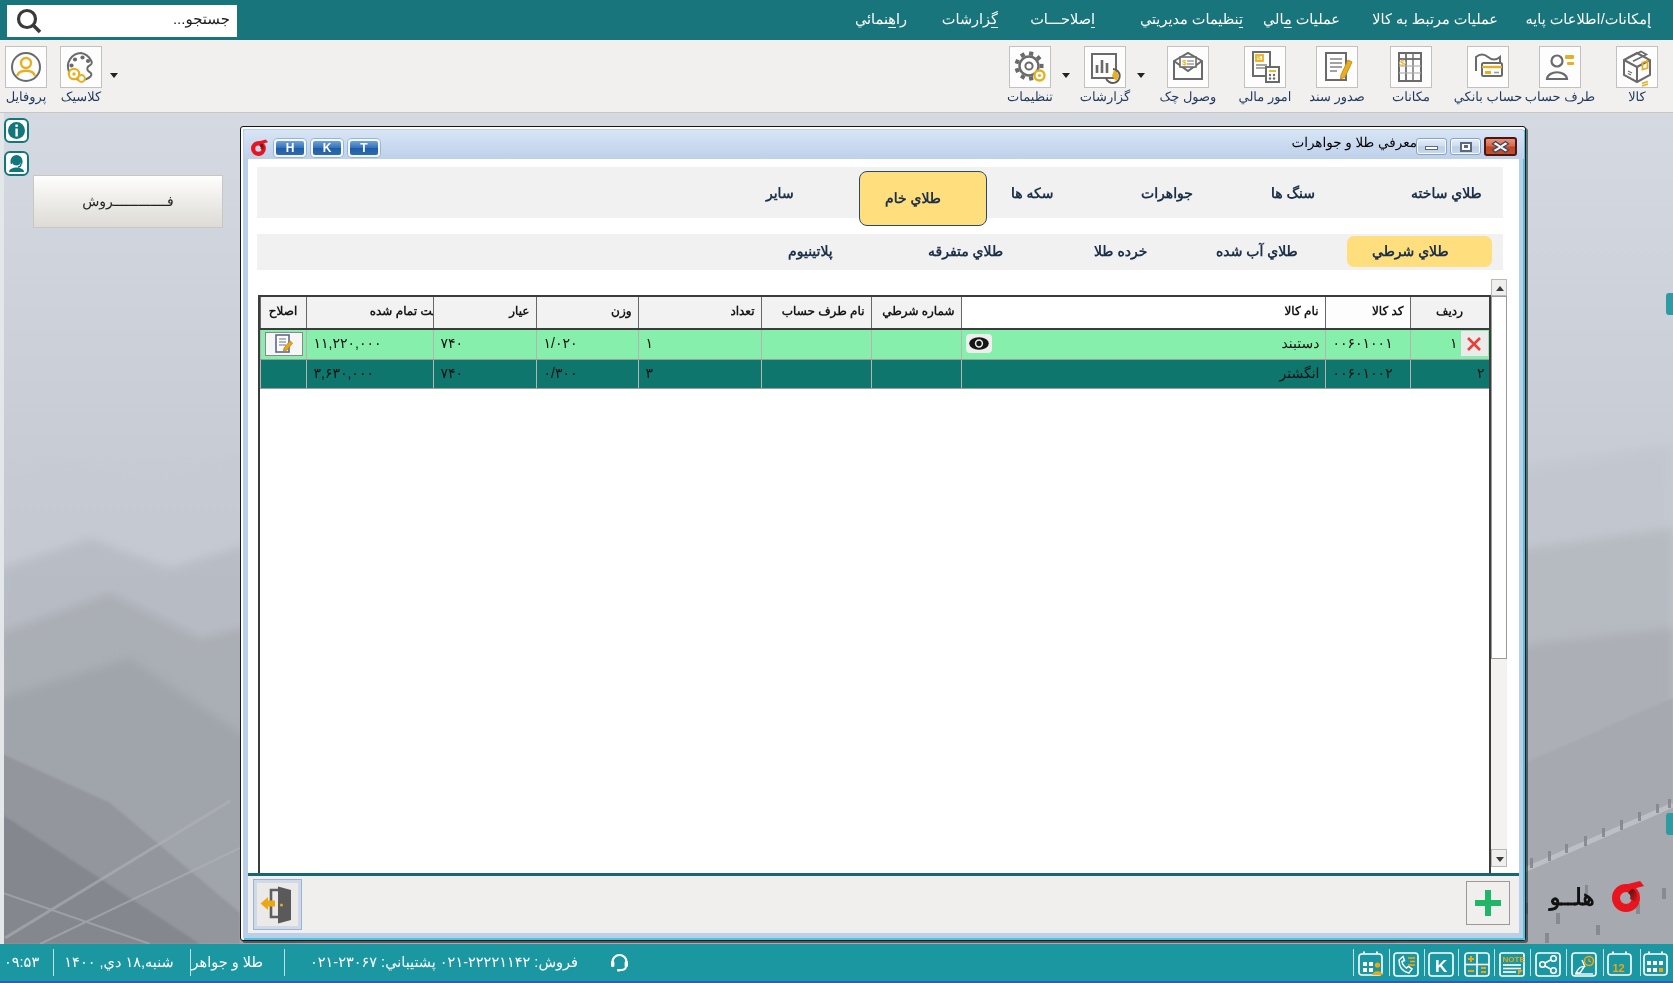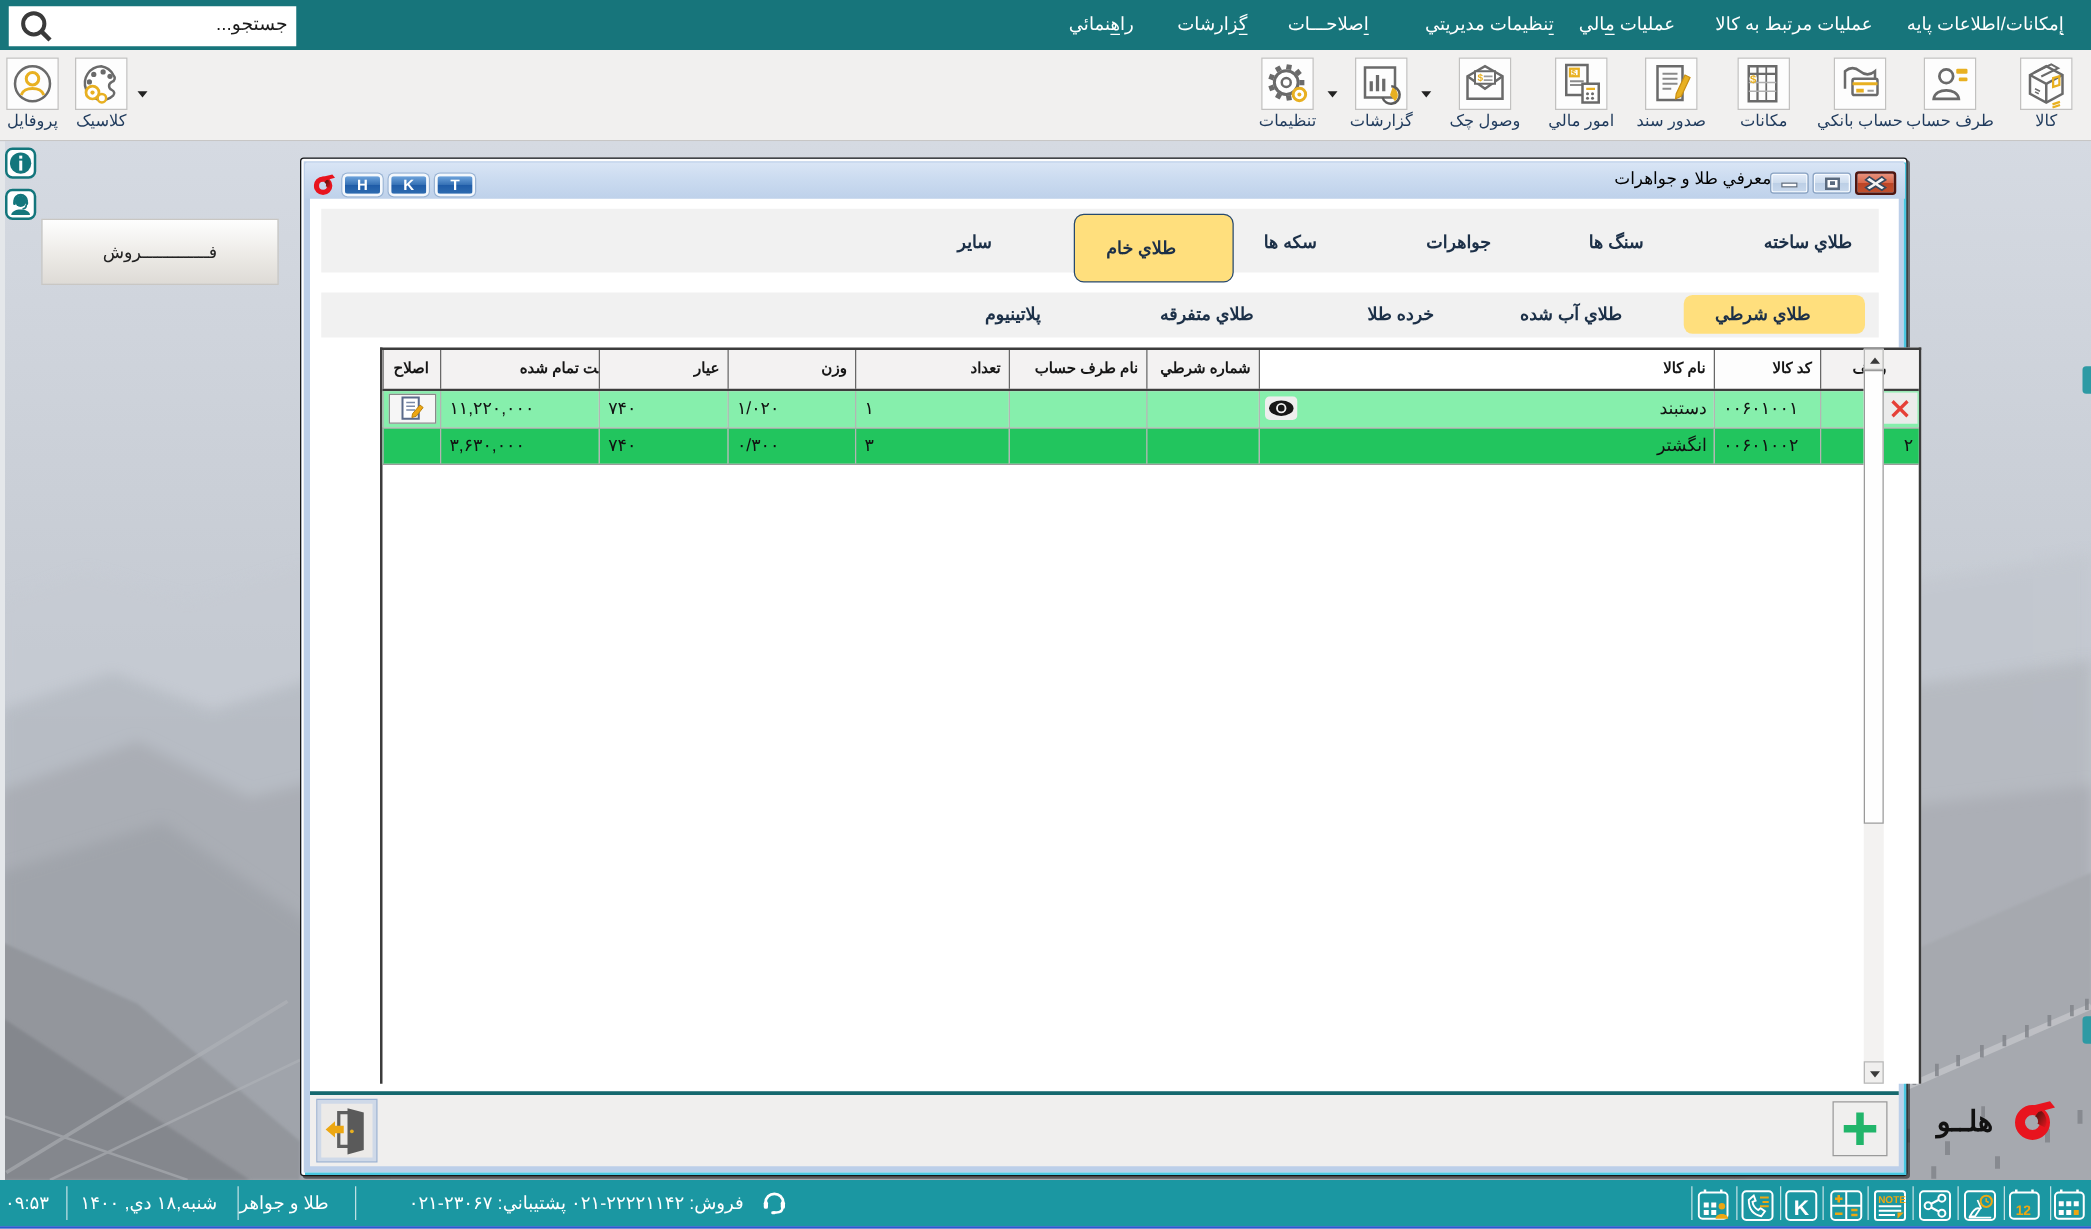--- a/index.html
+++ b/index.html
@@ -27,25 +27,25 @@
   .hkt { position:absolute; top:12px; width:32px; height:18px; border-radius:4px; background:linear-gradient(180deg,#6da3dc 0%,#3470b4 50%,#1f5ca8 52%,#2e6cb0 100%); border:2px solid #f4f8fc; box-shadow:0 0 0 1px #9ab4d4; color:#fff; font-size:12px; font-weight:bold; text-align:center; line-height:14px; }
   .winbtn { position:absolute; top:11px; width:31px; height:17px; border-radius:3px; background:linear-gradient(180deg,#e6eefa 0%,#cddced 49%,#bccfe6 51%,#c8d8ec 100%); border:1px solid #8aa3c2; box-shadow:inset 0 0 0 1px #f8fbfe; }
   #btnclose { background:linear-gradient(180deg,#e8917c 0%,#d9684b 48%,#bc4527 52%,#c1502e 100%); border:2px solid #4f1610; box-shadow:none; width:33px; height:19px; top:10px; }
   #client { position:absolute; left:7px; top:32px; width:1271px; height:716px; background:#fff; }
   #tabband1 { position:absolute; left:9px; top:8px; width:1246px; height:51px; background:#f1f1f1; }
   #tabband2 { position:absolute; left:9px; top:75px; width:1246px; height:36px; background:#f1f1f1; }
   .tab { position:absolute; font-size:14px; font-weight:bold; color:#1c3048; direction:rtl; white-space:nowrap; }
   #yel1 { position:absolute; left:611px; top:12px; width:128px; height:55px; background:#ffdf7d; border:1px solid #27496e; border-radius:8px; }
   #whitepill { position:absolute; left:681px; top:81px; width:115px; height:39px; background:#fff; border-radius:8px; }
   #yel2 { position:absolute; left:1099px; top:77px; width:145px; height:31px; background:#ffdf7d; border-radius:7px; }
-  #grid { position:absolute; left:9.5px; top:119px; width:1233px; height:589px; background:#fff; border:2px solid #3c3c3c; border-bottom:none;margin-left:46px; }
+  #grid { position:absolute; left:9.5px; top:136px; width:1233px; height:589px; background:#fff; border:2px solid #3c3c3c; border-bottom:none; }
   .hd { position:absolute; top:0; height:31px; background:#f3f2f2; border-left:1px solid #686868; font-weight:bold; font-size:12px; letter-spacing:-0.2px; white-space:nowrap; overflow:hidden; color:#161616; direction:rtl; text-align:right; padding:7px 6px 0 0; }
   .hdline { position:absolute; top:31px; left:0; width:1229px; height:2px; background:#3c3c3c; }
   .row1 { position:absolute; top:33px; height:29px; background:#86efac; }
-  .row2 { position:absolute; top:63px; height:28px; background:#22c55e; }
+  .row2 { position:absolute; top:63px; height:28px; background:#0f766e; }
   .bcell { border-left:1px solid #b4b4b4; direction:rtl; font-size:14px; color:#111; padding-top:5px; }
   .num { direction:ltr; text-align:left; padding-left:7px; }
   #rowsep { position:absolute; top:62px; left:0; width:1229px; height:1px; background:#9c9c9c; }
   #vsb { position:absolute; left:1243px; top:119.5px; width:16px; height:588px; background:#f3f2f1; }
   #wfooter { position:absolute; left:7px; top:746px; width:1271px; height:60px; background:#f0efee; border-top:3px solid #15686e; }
   #statusbar { left:0; top:944px; width:1673px; height:37px; background:#1b97a2; }
   #bluebar { left:0; top:981px; width:1673px; height:2px; background:#2b59cf; }
   .sbtxt { position:absolute; color:#fff; font-size:14.5px; top:10px; direction:rtl; white-space:nowrap; }
   .sep { position:absolute; top:5px; width:1px; height:27px; background:#bfe0e3; }
 </style>
@@ -418,21 +418,21 @@
     </div>
   </div>
 </div>
 <div class="abs" id="statusbar">
   <div class="sbtxt" style="left:4px">۰۹:۵۳</div>
   <div class="sep" style="left:53px"></div>
   <div class="sbtxt" style="left:58px;width:122px;text-align:center">شنبه,۱۸ دي, ۱۴۰۰</div>
   <div class="sep" style="left:190px"></div>
   <div class="sbtxt" style="left:199px;width:64px;text-align:center">طلا و جواهر</div>
   <div class="sep" style="left:284px"></div>
-  <div class="sbtxt" style="left:293px;width:302px;text-align:right">فروش:  <span dir="ltr">۰۲۱-۲۲۲۲۱۱۴۲</span> پشتیباني:  <span dir="ltr">۰۲۱-۲۳۰۶۷</span></div>
+  <div class="sbtxt" style="left:293px;width:302px;text-align:center">فروش:  <span dir="ltr">۰۲۱-۲۲۲۲۱۱۴۲</span> پشتیباني:  <span dir="ltr">۰۲۱-۲۳۰۶۷</span></div>
   <svg style="position:absolute;left:609px;top:8px" width="21" height="21" viewBox="0 0 21 21">
       <path d="M3.5 10 a7 7 0 0 1 14 0" fill="none" stroke="#fff" stroke-width="2.2"></path>
       <rect x="2" y="9" width="3.4" height="6" rx="1.5" fill="#fff"></rect>
       <rect x="15.6" y="9" width="3.4" height="6" rx="1.5" fill="#fff"></rect>
       <path d="M17 14 q0 4 -5 4 l-2.5 0" fill="none" stroke="#fff" stroke-width="2"></path>
       <rect x="8" y="17" width="3.5" height="2.4" rx="1" fill="#fff"></rect>
     </svg>
   <div class="sep" style="left:1353px"></div>
   <div class="sep" style="left:1389px"></div>
   <div class="sep" style="left:1424px"></div>

